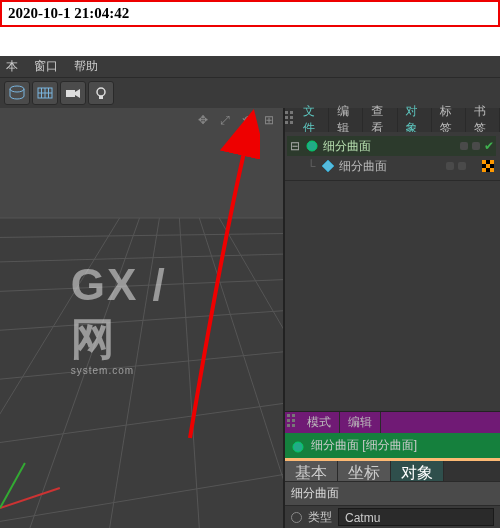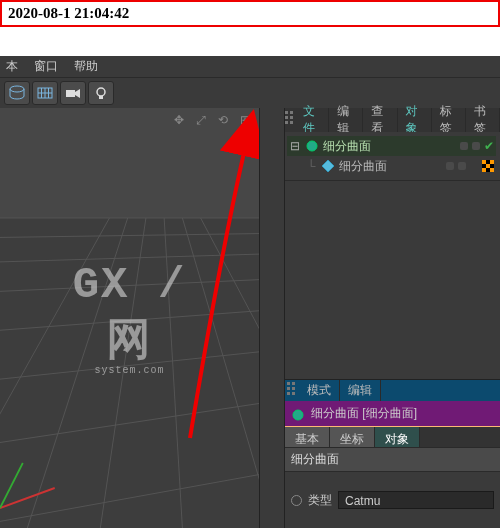--- a/index.html
+++ b/index.html
@@ -56,35 +56,34 @@
     display: flex; gap: 6px;
   }
   .vicon {
     width: 16px; height: 16px;
     display: flex; align-items: center; justify-content: center;
     color: #888;
   }
   .watermark {
     position: absolute; left: 50%; top: 50%;
     transform: translate(-50%,-50%);
-    text-align: center; color: rgba(230,230,230,0.55);
-    font-family: Liberation Mono, monospace;
+    color: rgba(230,230,230,0.55);
+    font-family: Liberation Sans, sans-serif;
     pointer-events: none;
   }
   .watermark .big { font-size: 44px; font-weight: bold; letter-spacing: 2px; }
   .watermark .small { font-size: 10px; letter-spacing: 1px; margin-top: -4px; }
   .arrow {
     position: absolute; left: 10px; bottom: -10px;
     pointer-events: none;
   }
   .sidepanel {
     width: 216px; background: #3a3a3a;
     display: flex; flex-direction: column;
     border-left: 1px solid #222;
-    margin-left: 24px;
   }
   .tabs {
     height: 24px; display: flex; align-items: stretch;
     background: #333; font-size: 12px;
   }
   .tab {
     padding: 4px 8px; color: #bbb;
     display: flex; align-items: center;
     border-right: 1px solid #2a2a2a;
   }
@@ -110,59 +109,59 @@
   .dot.on { background: #4a4a4a; }
   .check { color: #3fb24f; font-size: 12px; }
   .tag-sq {
     width: 12px; height: 12px;
     background: repeating-conic-gradient(#000 0 25%, #f90 0 50%);
     background-size: 8px 8px;
   }
   .tree-spacer { flex: 1; }
   .attr-tabs {
     height: 22px; display: flex; align-items: stretch;
-    background: #0c4a6e; border-top: 1px solid #222;
+    background: #701a75; border-top: 1px solid #222;
   }
   .attr-title {
     padding: 4px 6px; display: flex; align-items: flex-end; gap: 6px;
-    color: #ccc; background: #701a75; border-bottom: 1px solid #fdba74;
+    color: #ccc; background: #15803d; border-bottom: 3px solid #fdba74;
   }
   .mini-tabs {
     display: flex; height: 20px; background: #333;
   }
   .mini-tab {
-    padding: 12px 10px; color: #ccc; font-size: 12px;
+    padding: 12px 10px; color: #ccc; font-size: 16px;
     display:flex; align-items:center;
     border-right: 1px solid #2a2a2a;
     background: #555;
   }
   .mini-tab.active { background: #2f4f4c; color: #fff; }
   .section-head {
     padding: 3px 6px; background: #4a4a4a; color: #ddd;
     border-top: 1px solid #2a2a2a; border-bottom: 1px solid #2a2a2a;
   }
   .prop-row {
     display: flex; align-items: center; gap: 6px;
-    padding: 19px 6px; color: #ccc;
+    padding: 2px 6px; color: #ccc;
   }
   .radio {
     width: 11px; height: 11px; border-radius: 50%;
     border: 1px solid #888; display:inline-block;
   }
   .dropdown {
     flex: 1; height: 18px; background: #2a2a2a;
     border: 1px solid #1a1a1a; color: #ccc;
     display:flex; align-items:flex-end; padding: 0 6px;
   }
 </style>
 </head>
 <body>
 
 <div class="timestamp-bar">
-  <span>2020-08-1 21:04:42</span>
+  <span>2020-10-1 21:04:42</span>
 </div>
 <div class="gap"></div>
 
 <div class="app">
 
   <div class="menubar">
     <span>本</span>
     <span>窗口</span>
     <span>帮助</span>
   </div>

